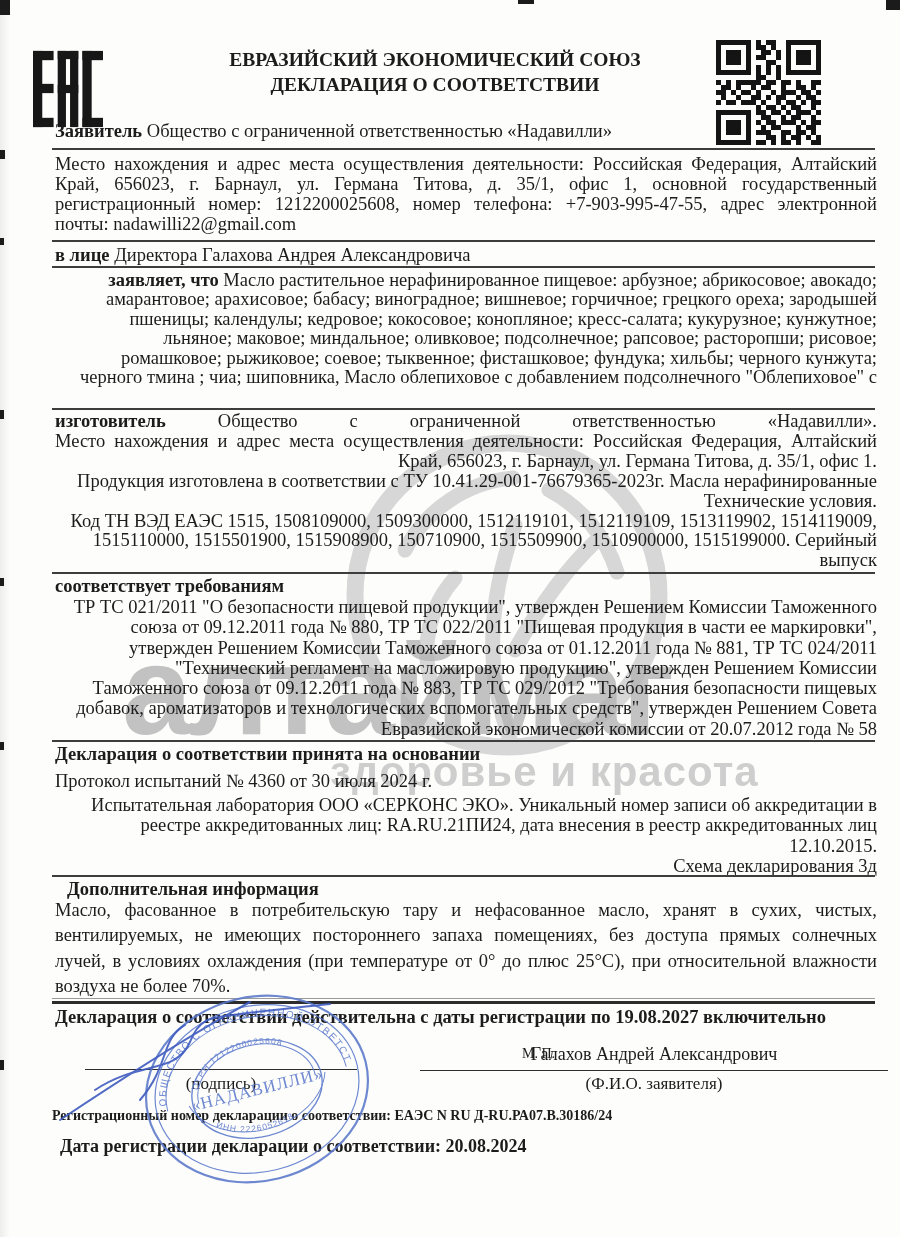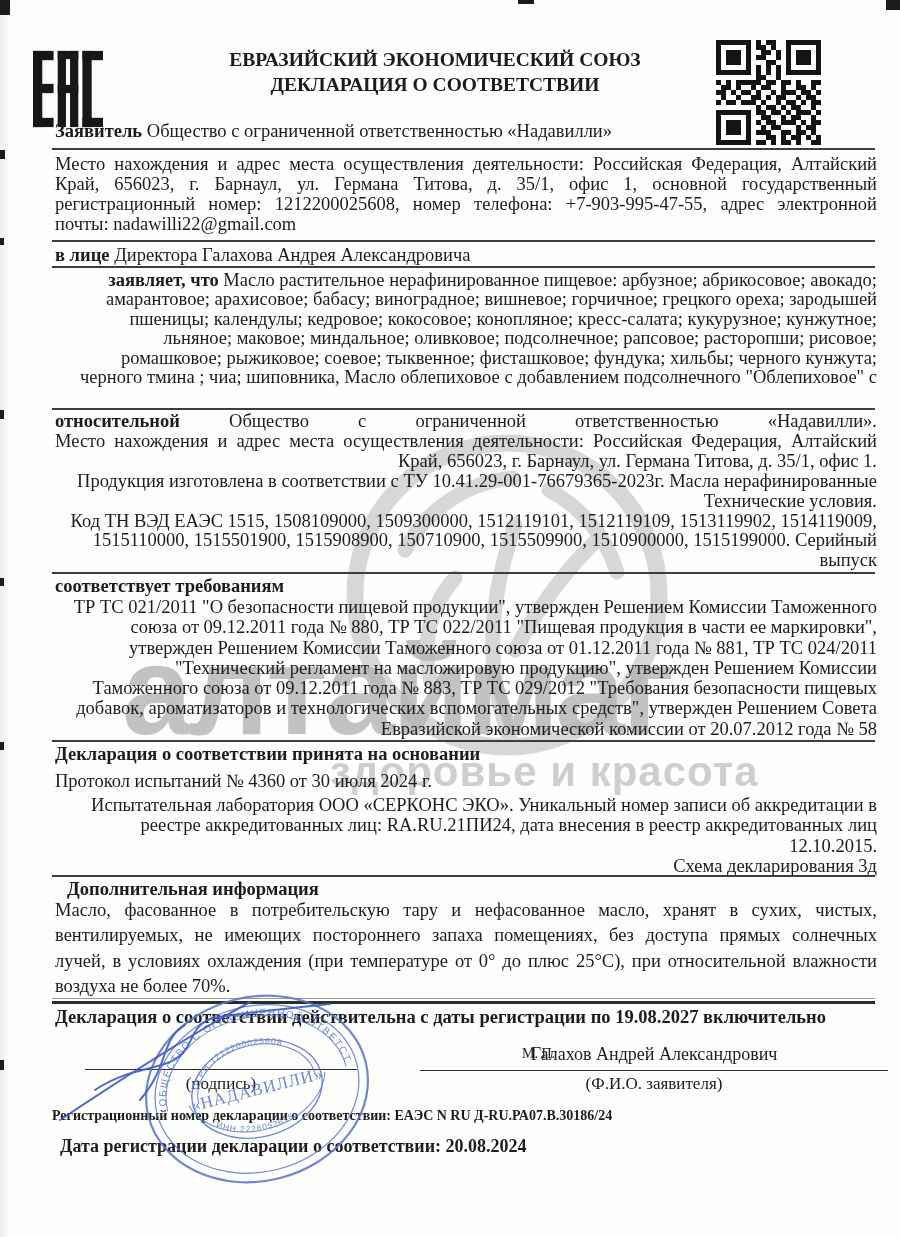--- a/index.html
+++ b/index.html
@@ -554,21 +554,21 @@
         <div class="ln">пшеницы; календулы; кедровое; кокосовое; конопляное; кресс-салата; кукурузное; кунжутное;</div>
         <div class="ln">льняное; маковое; миндальное; оливковое; подсолнечное; рапсовое; расторопши; рисовое;</div>
         <div class="ln">ромашковое; рыжиковое; соевое; тыквенное; фисташковое; фундука; хильбы; черного кунжута;</div>
         <div class="ln">черного тмина ; чиа; шиповника, Масло облепиховое с добавлением подсолнечного "Облепиховое" с</div>
       </div>
   </div>
   <div class="rule" style="top:408px;"></div>
 
   <div class="txt stretch-first" style="top:412px; line-height:19.9px;">
     <div class="ln">
-      <span class="b">относительной</span>
+      <span class="b">изготовитель</span>
       <span>Общество с ограниченной ответственностью «Надавилли».</span>
     </div>
     <div>
         <div class="ln">Место нахождения и адрес места осуществления деятельности: Российская Федерация, Алтайский</div>
         <div class="ln">Край, 656023, г. Барнаул, ул. Германа Титова, д. 35/1, офис 1.</div>
         <div class="ln">Продукция изготовлена в соответствии с ТУ 10.41.29-001-76679365-2023г. Масла нерафинированные</div>
         <div class="ln">Технические условия.</div>
         <div class="ln">Код ТН ВЭД ЕАЭС 1515, 1508109000, 1509300000, 1512119101, 1512119109, 1513119902, 1514119009,</div>
         <div class="ln">1515110000, 1515501900, 1515908900, 150710900, 1515509900, 1510900000, 1515199000. Серийный</div>
         <div class="ln">выпуск</div>

